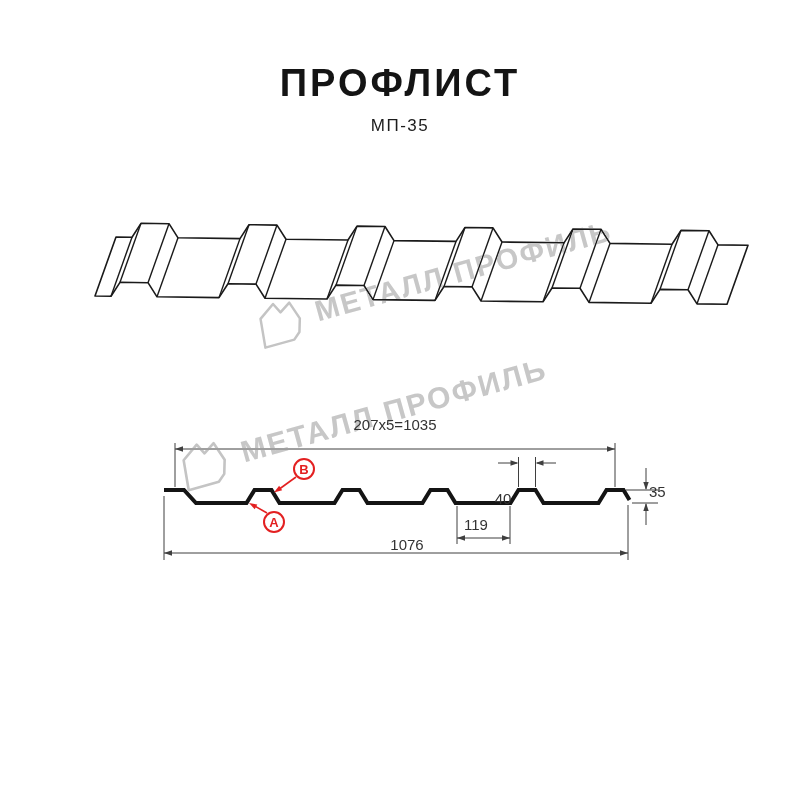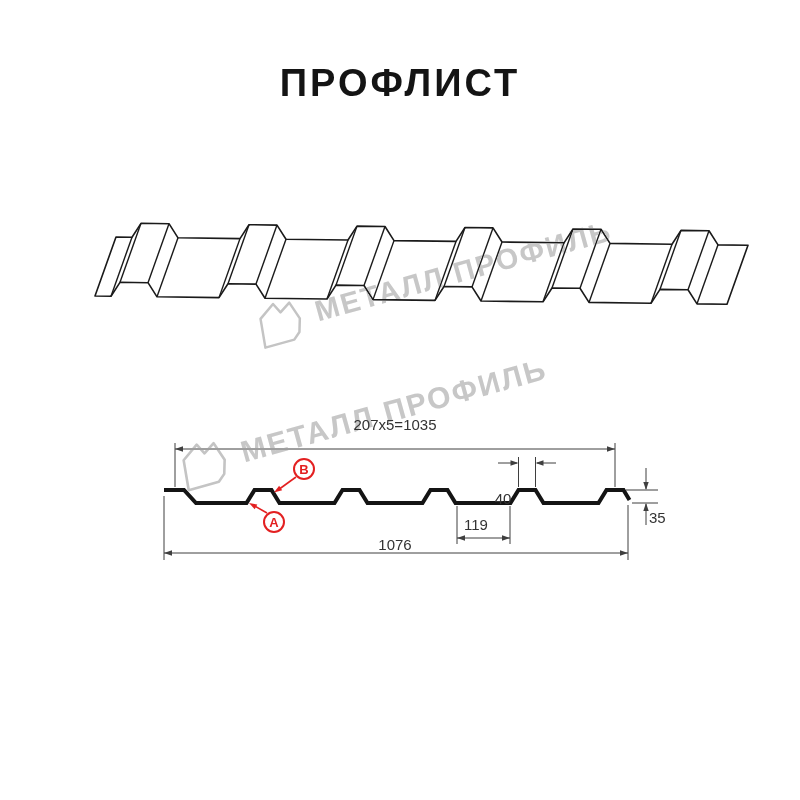--- a/index.html
+++ b/index.html
@@ -20,20 +20,21 @@
   .marker{position:absolute;width:22px;height:22px;border:2px solid #e32021;border-radius:50%;
           box-sizing:border-box;display:flex;align-items:center;justify-content:center;
           font-size:13px;font-weight:700;color:#e32021;background:transparent;}
 </style>
 </head>
 <body>
 
 <div class="page">
 
   <div class="title">ПРОФЛИСТ</div>
+  <div class="subtitle">МП-35</div>
 
   <svg class="layer" id="sheet3d" width="800" height="800" viewBox="0 0 800 800">
       <path d="M95,296 L111,296.208 L120,282.325 L148,282.689 L157,296.806 L219,297.612 L228,283.729 L256,284.093 L265,298.21 L327,299.016 L336,285.133 L364,285.497 L373,299.614 L435,300.42 L444,286.537 L472,286.901 L481,301.018 L543,301.824 L552,287.941 L580,288.305 L589,302.422 L651,303.228 L660,289.345 L688,289.709 L697,303.826 L727,304.216 L748,245.216 L748,245.216 L718,244.82600000000002 L709,230.709 L681,230.34500000000003 L672,244.228 L610,243.42200000000003 L601,229.305 L573,228.94099999999997 L564,242.824 L502,242.01799999999997 L493,227.901 L465,227.53699999999998 L456,241.42000000000002 L394,240.61399999999998 L385,226.497 L357,226.13299999999998 L348,240.01600000000002 L286,239.20999999999998 L277,225.09300000000002 L249,224.72899999999998 L240,238.61200000000002 L178,237.80599999999998 L169,223.68900000000002 L141,223.325 L132,237.20800000000003 L116,237 Z" fill="#fff" stroke="#1a1a1a" stroke-width="1.6" stroke-linejoin="round"></path>
       <line x1="111" y1="296.208" x2="132" y2="237.20800000000003" stroke="#1a1a1a" stroke-width="1.4"></line>
       <line x1="120" y1="282.325" x2="141" y2="223.325" stroke="#1a1a1a" stroke-width="1.4"></line>
       <line x1="148" y1="282.689" x2="169" y2="223.68900000000002" stroke="#1a1a1a" stroke-width="1.4"></line>
       <line x1="157" y1="296.806" x2="178" y2="237.80599999999998" stroke="#1a1a1a" stroke-width="1.4"></line>
       <line x1="219" y1="297.612" x2="240" y2="238.61200000000002" stroke="#1a1a1a" stroke-width="1.4"></line>
       <line x1="228" y1="283.729" x2="249" y2="224.72899999999998" stroke="#1a1a1a" stroke-width="1.4"></line>
       <line x1="256" y1="284.093" x2="277" y2="225.09300000000002" stroke="#1a1a1a" stroke-width="1.4"></line>
@@ -100,21 +101,21 @@
 
   <div class="wm" style="left:176px;top:448px;height:46px;">
     <svg width="56" height="48" viewBox="0 0 52 46">
       <path d="M6,44 L9,15 L25,4 L30,14 L41,7 L47,25 L43,38 L36,44 Z" fill="none" stroke="#c4c4c4" stroke-width="2.5" stroke-linejoin="round"></path>
     </svg>
     <span class="wm-text" style="font-size:30px;">МЕТАЛЛ ПРОФИЛЬ</span>
   </div>
 
   <div class="dim-label" style="left:330px;top:416px;width:130px;">207x5=1035</div>
   <div class="dim-label" style="left:488px;top:446px;width:30px;margin-top:44px;">40</div>
-  <div class="dim-label" style="left:649px;top:509px;width:26px;text-align:left;">35</div>
+  <div class="dim-label" style="left:649px;top:483px;width:26px;text-align:left;">35</div>
   <div class="dim-label" style="left:458px;top:516px;width:36px;">119</div>
-  <div class="dim-label" style="left:360px;top:536px;width:70px;">1076</div>
+  <div class="dim-label" style="left:372px;top:536px;width:70px;">1076</div>
 
   <div class="marker" style="left:293px;top:458px;">B</div>
   <div class="marker" style="left:263px;top:511px;">A</div>
 
 
 </div>
 
 </body></html>

